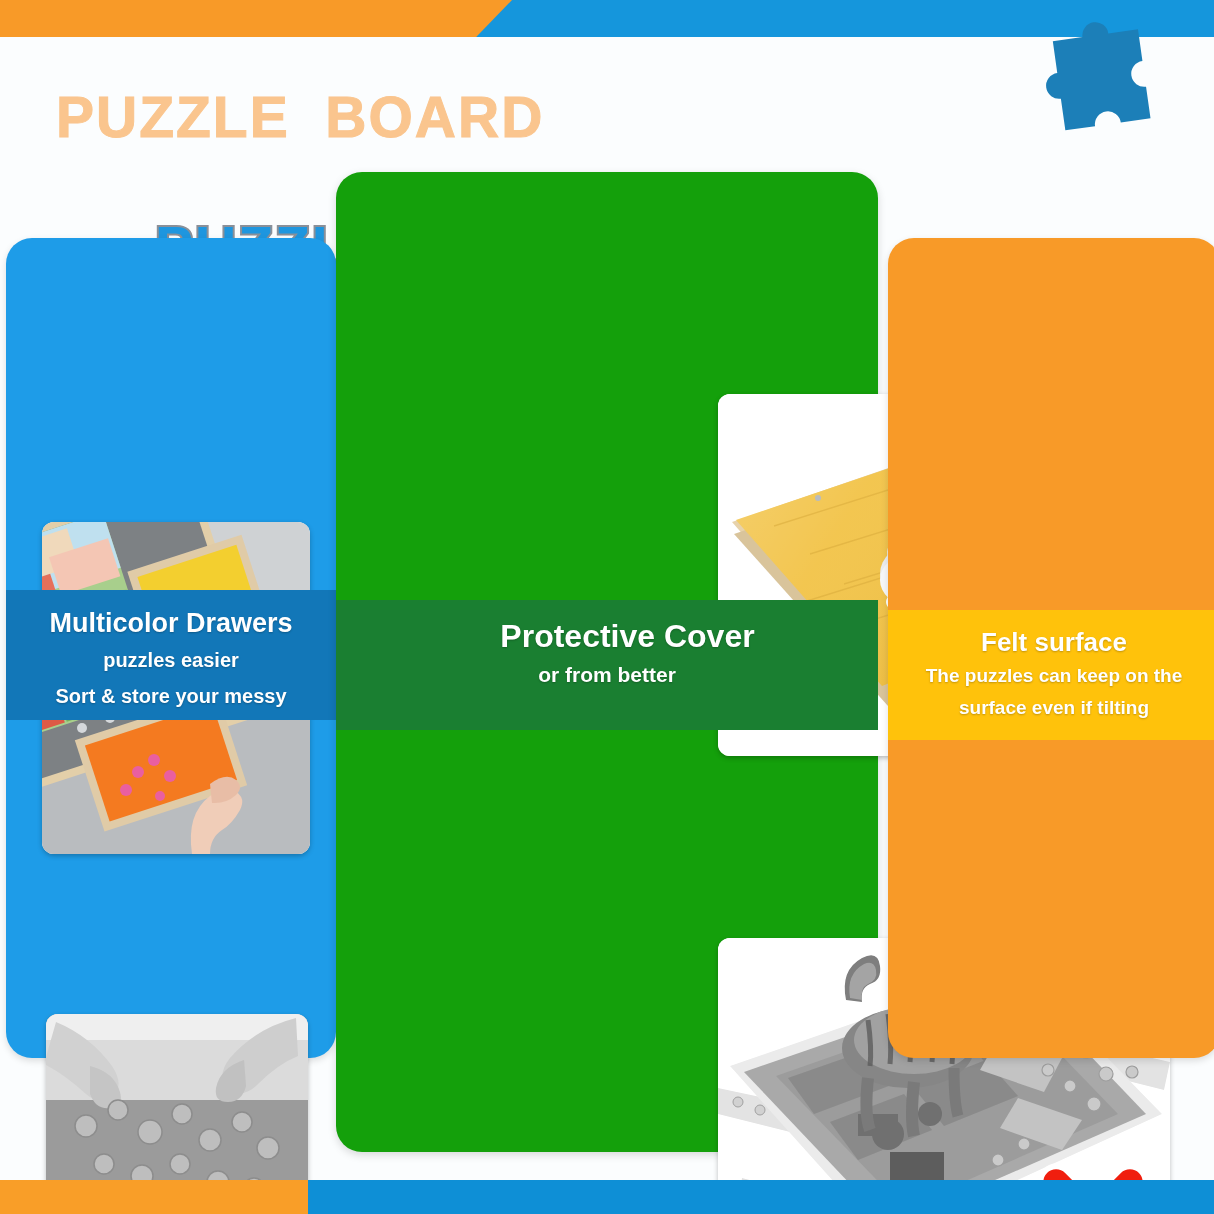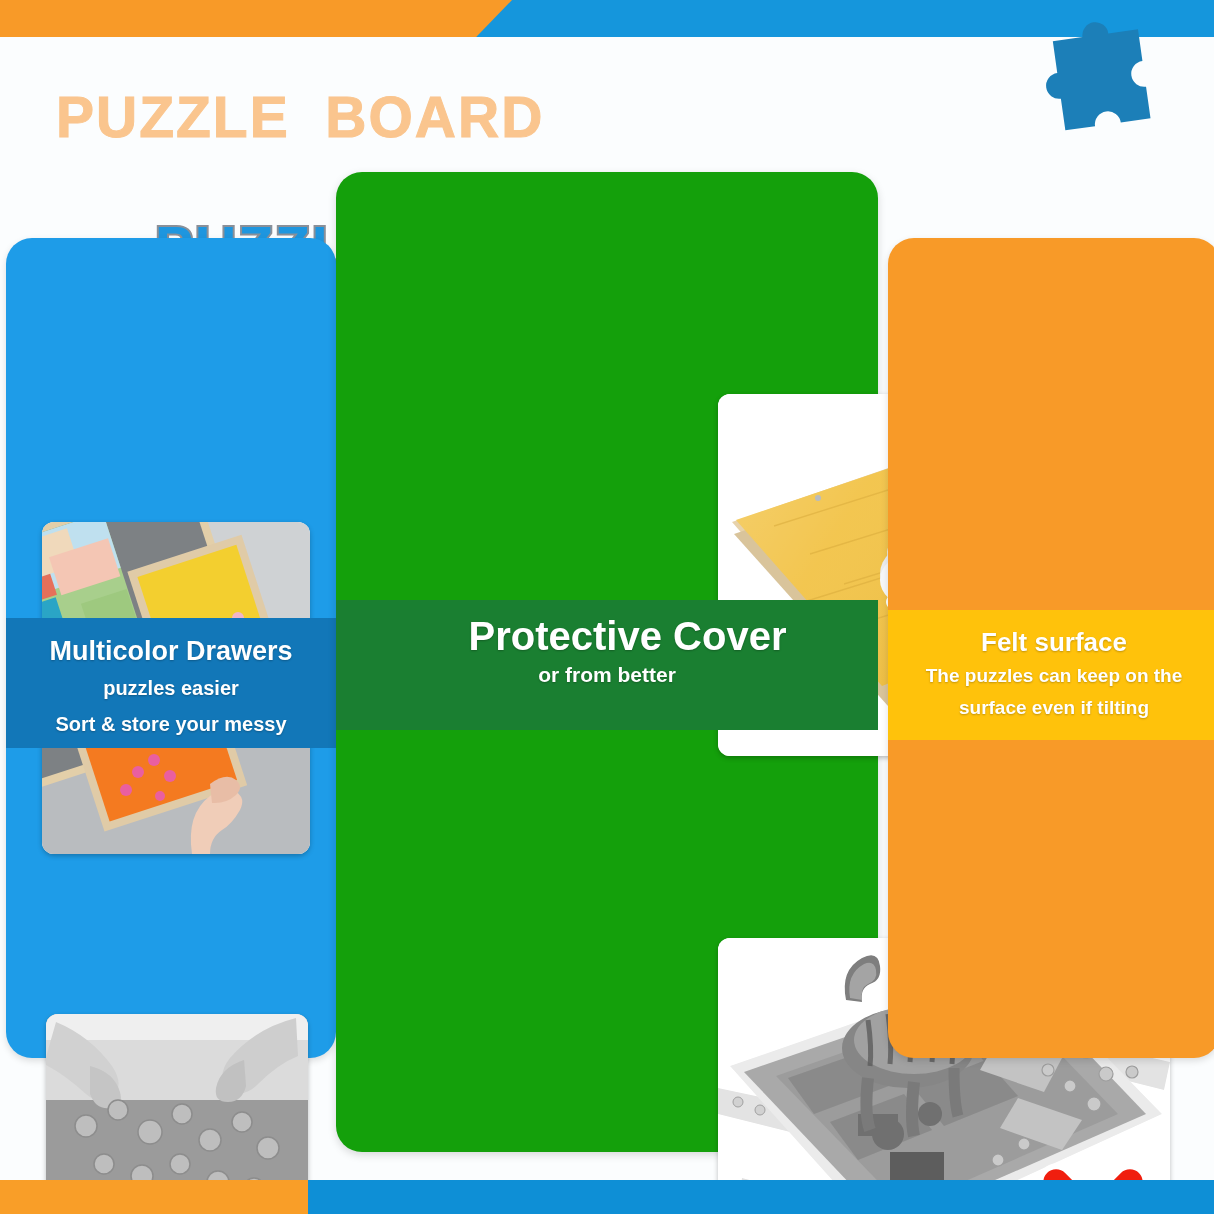--- a/index.html
+++ b/index.html
@@ -88,23 +88,23 @@
     text-align: center; color: #ffffff;
     text-shadow: 0 1px 2px rgba(0,0,0,.25);
     padding-top: 14px;
   }
   .band .hd {
     font-size: 27px; font-weight: bold; line-height: 38px;
   }
   .band .sub {
     font-size: 20px; font-weight: bold; line-height: 36px;
   }
-  .band-left   { top: 380px; height: 130px; background: #1277B8; }
+  .band-left   { top: 352px; height: 130px; background: #1277B8; }
   .band-center { top: 428px; height: 130px; background: #1A7F31; }
-  .band-center .hd { font-size: 40px; line-height: 44px; padding-left: 41px; }
+  .band-center .hd { font-size: 32px; line-height: 44px; padding-left: 41px; }
   .band-center .sub { font-size: 21px; line-height: 34px; }
   .band-right  { top: 372px; height: 130px; background: #FFC20B; }
   .band-right .hd { font-size: 26px; line-height: 36px; }
   .band-right .sub { font-size: 19px; line-height: 32px; }
 
   
   .photo {
     position: absolute; overflow: hidden;
     border-radius: 12px;
     background: #ffffff;

